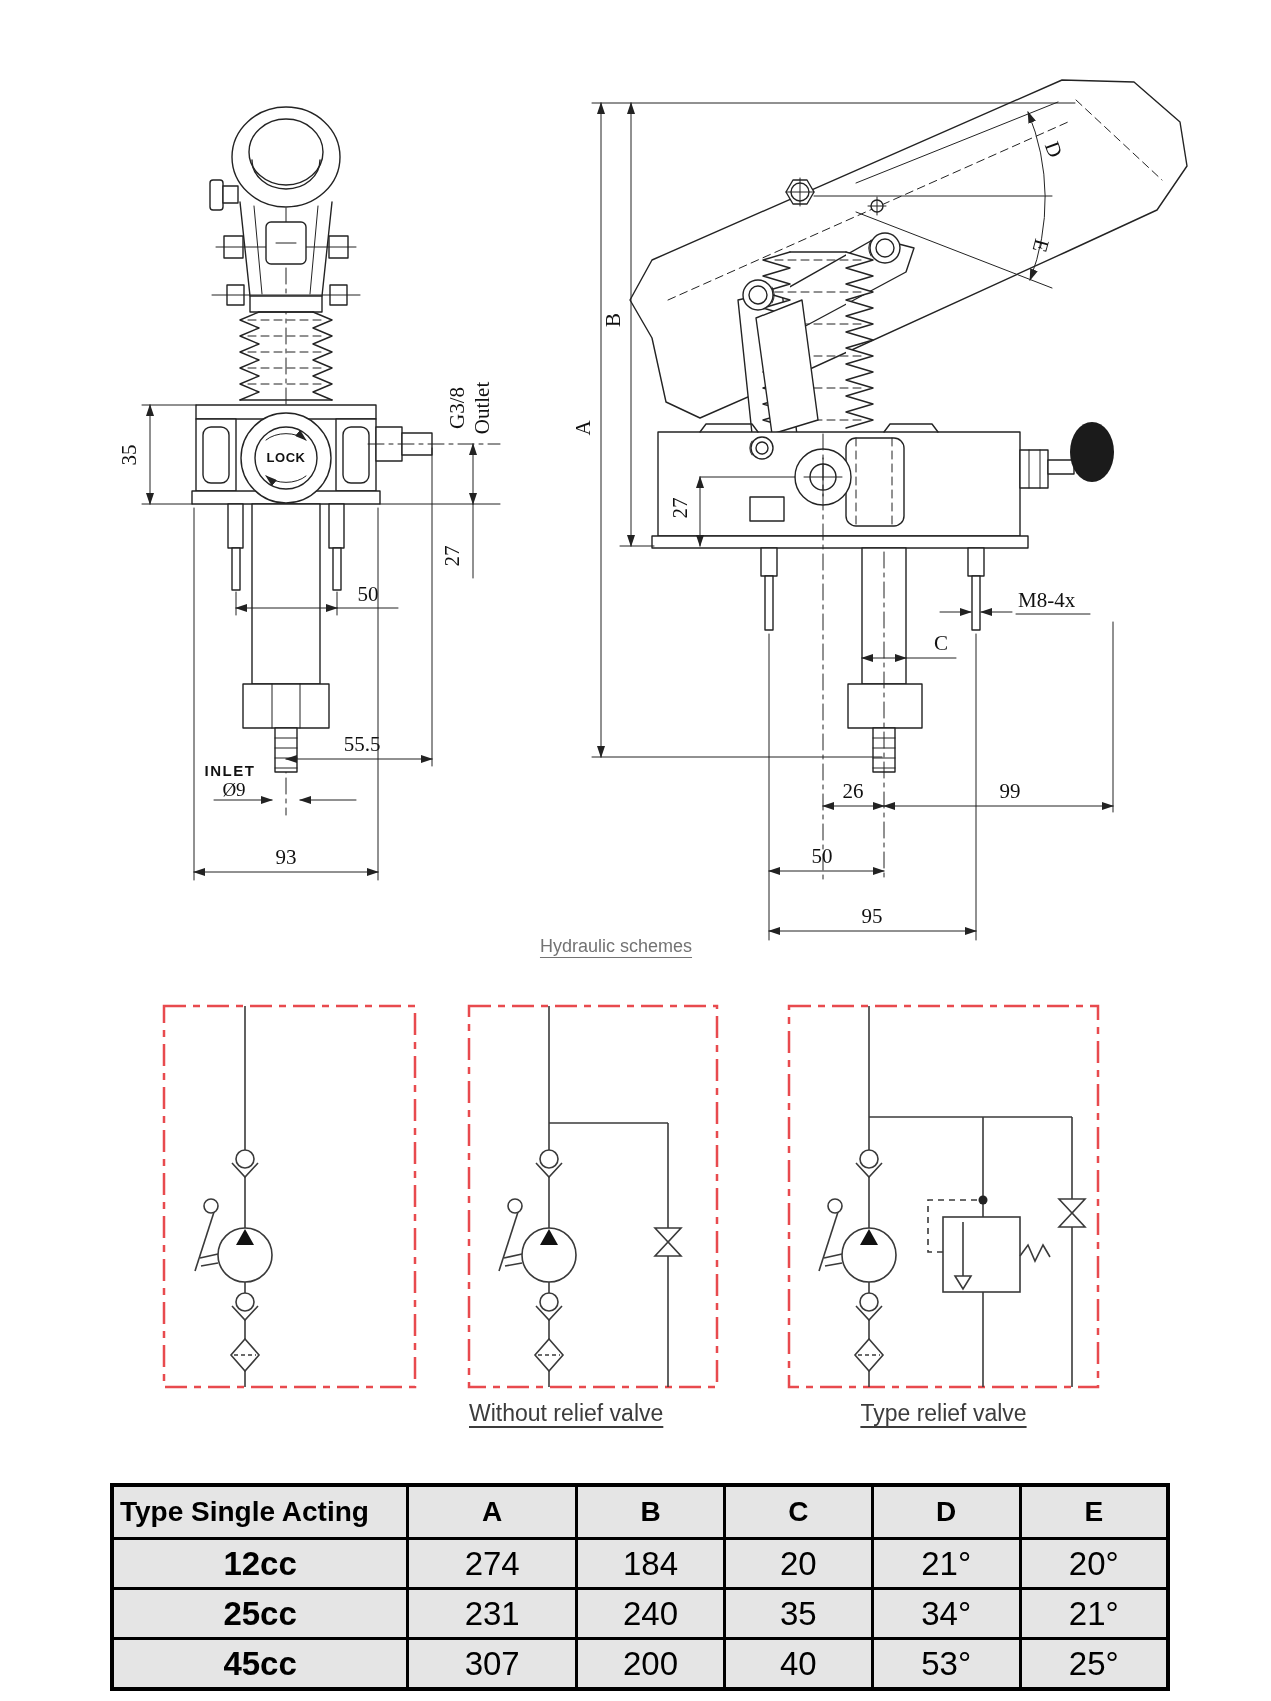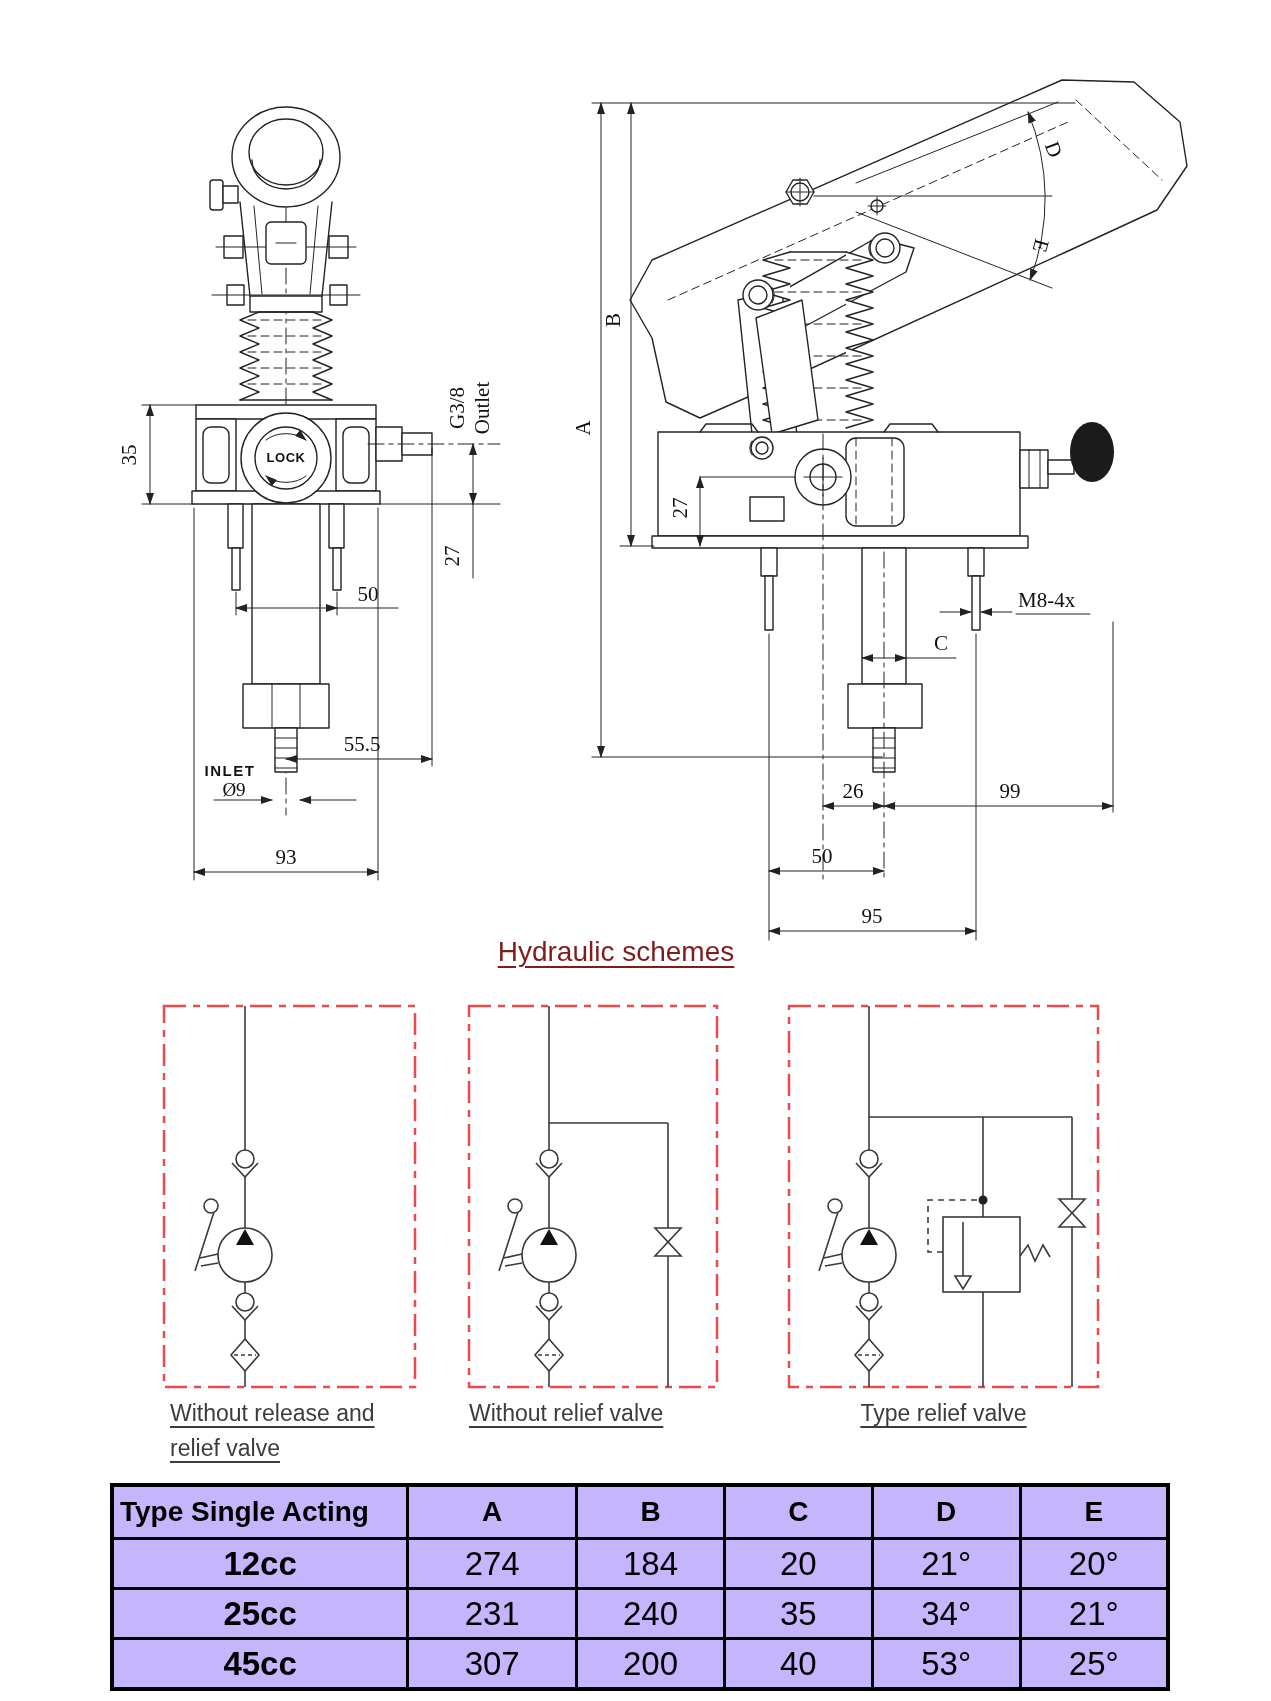--- a/index.html
+++ b/index.html
@@ -11,26 +11,26 @@
   .thin{stroke-width:1;}
   .dash-center{stroke-dasharray:16 5 4 5;stroke-width:1;}
   .dash-hid{stroke-dasharray:8 5;stroke-width:1;}
   .dimtxt{font-family:"Liberation Serif",serif;font-size:21px;fill:#111;stroke:none;}
   .dimtxt-sm{font-family:"Liberation Serif",serif;font-size:19px;fill:#111;stroke:none;}
   .boldlbl{font-family:"Liberation Sans",sans-serif;font-weight:bold;font-size:15px;letter-spacing:1.5px;fill:#111;stroke:none;}
   .locktxt{font-family:"Liberation Sans",sans-serif;font-weight:bold;font-size:13px;letter-spacing:.5px;fill:#111;stroke:none;}
   .scheme-line{stroke:#3a3a3a;fill:none;stroke-width:1.6;}
   .scheme-sym{stroke:#3a3a3a;stroke-width:1.6;}
   .heading{position:absolute;left:440px;top:936px;width:352px;text-align:center;
-           font-size:28px;color:#7f1d1d;text-decoration:underline;
+           font-size:18px;color:#737373;text-decoration:underline;
            text-underline-offset:5px;}
   .scheme-label{position:absolute;font-size:23px;color:#3c3c3c;line-height:1.5;}
   .scheme-label span{text-decoration:underline;text-underline-offset:5px;}
   #spec-table{position:absolute;left:110px;top:1483px;width:1060px;
-        border-collapse:collapse;table-layout:fixed;background:#c4b5fd;}
+        border-collapse:collapse;table-layout:fixed;background:#e5e5e5;}
   #spec-table th,#spec-table td{border:3px solid #000;text-align:center;
         font-size:33px;color:#000;padding:0;}
   #spec-table{border:4px solid #000;}
   #spec-table th{height:50px;font-weight:bold;font-size:28px;}
   #spec-table td{height:47px;font-weight:normal;}
   #spec-table td.typecol{font-weight:bold;}
   #spec-table th.typehead{text-align:left;padding-left:6px;}
 </style>
 </head>
 <body>
@@ -366,24 +366,20 @@
     <line class="scheme-line" x1="869" y1="1282" x2="869" y2="1293"></line>
     <use href="#checkvalve" x="869" y="1307"></use>
     <line class="scheme-line" x1="869" y1="1320" x2="869" y2="1339"></line>
     <use href="#filter" x="869" y="1355"></use>
     <line class="scheme-line" x1="869" y1="1371" x2="869" y2="1387"></line>
   </g>
 </svg>
 
 <div class="heading">Hydraulic schemes</div>
 
-<div class="scheme-label" style="left:170px;top:1396px;width:260px;text-align:left;">
-  <span>Without release and</span><br>
-  <span>relief valve</span>
-</div>
 <div class="scheme-label" style="left:469px;top:1396px;width:248px;text-align:left;">
   <span>Without relief valve</span>
 </div>
 <div class="scheme-label" style="left:789px;top:1396px;width:309px;text-align:center;">
   <span>Type relief valve</span>
 </div>
 
 <table id="spec-table">
   <colgroup>
     <col style="width:28%">

